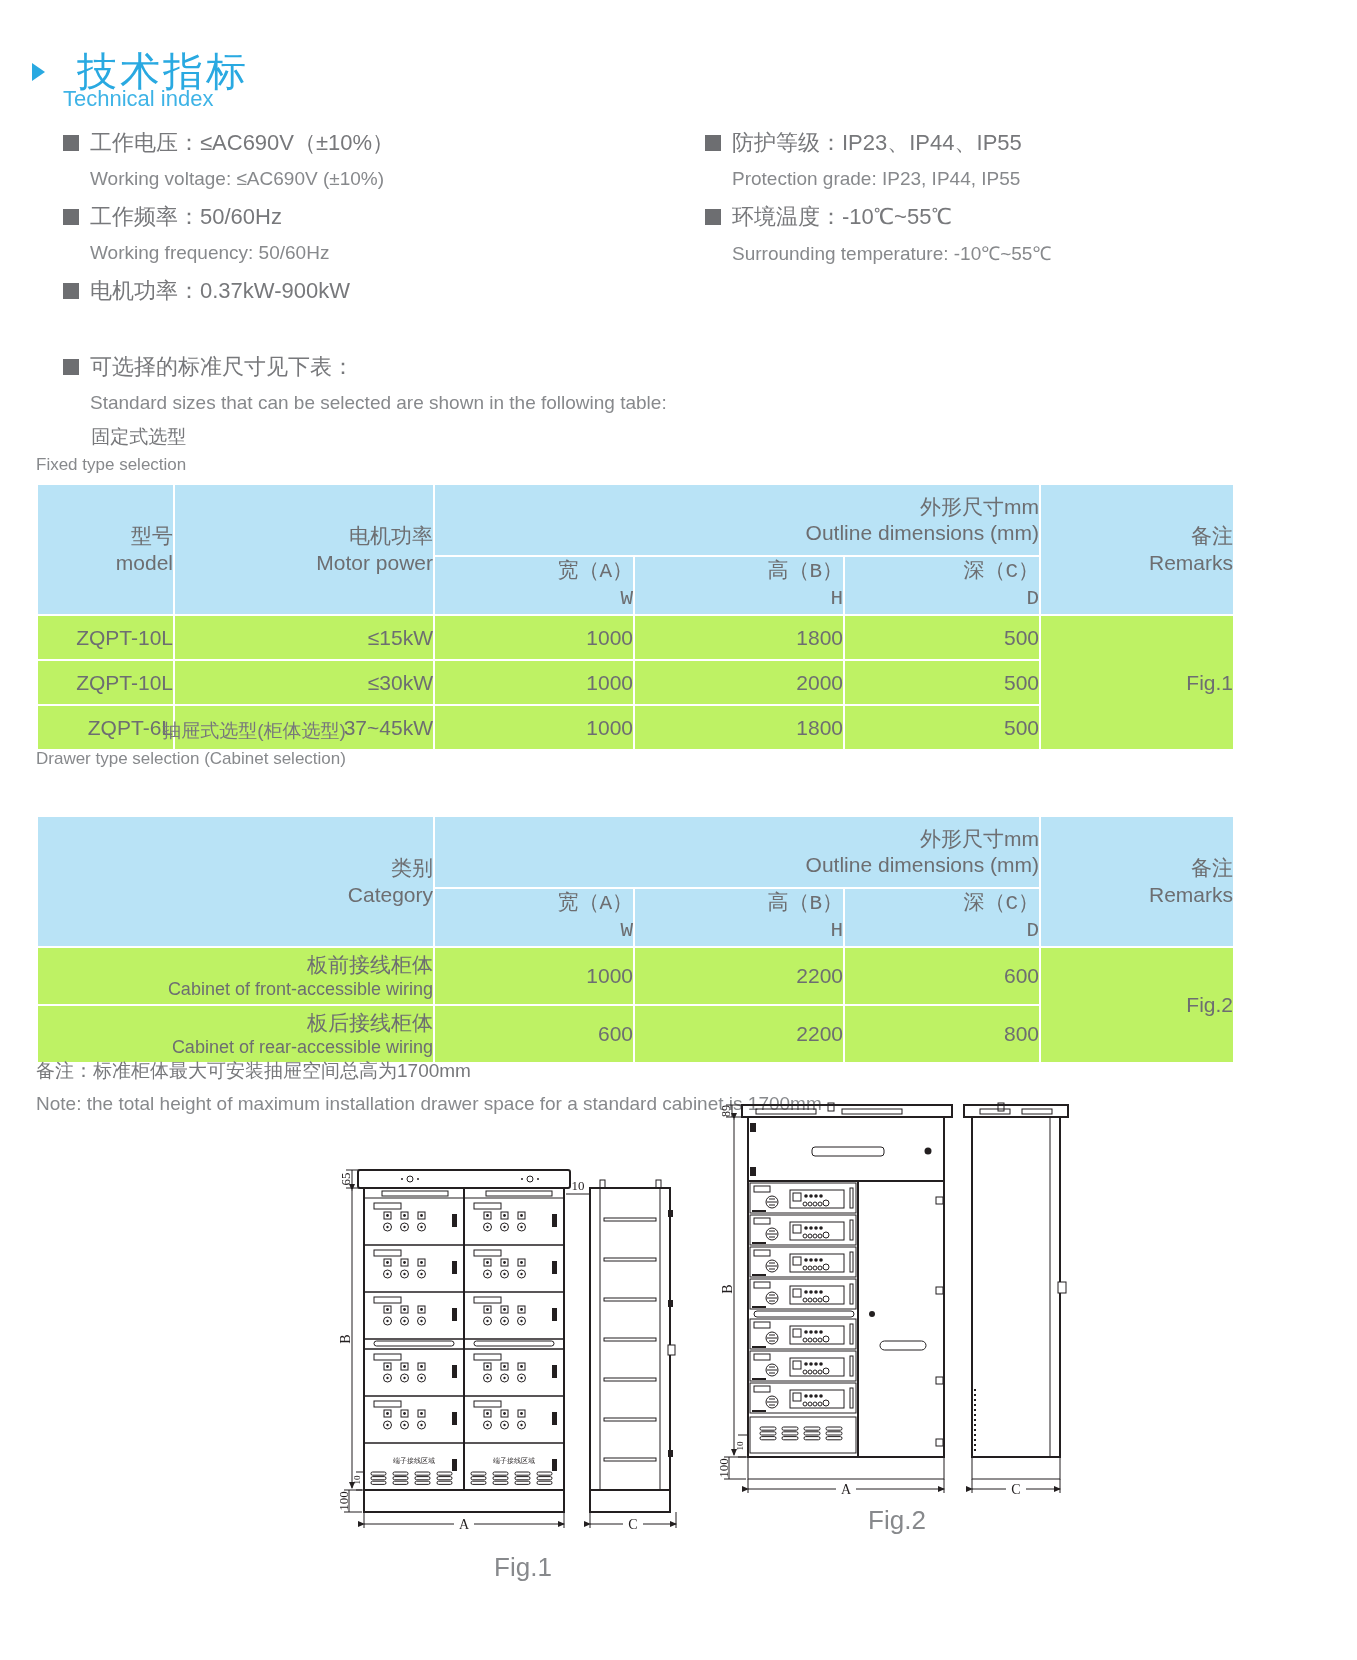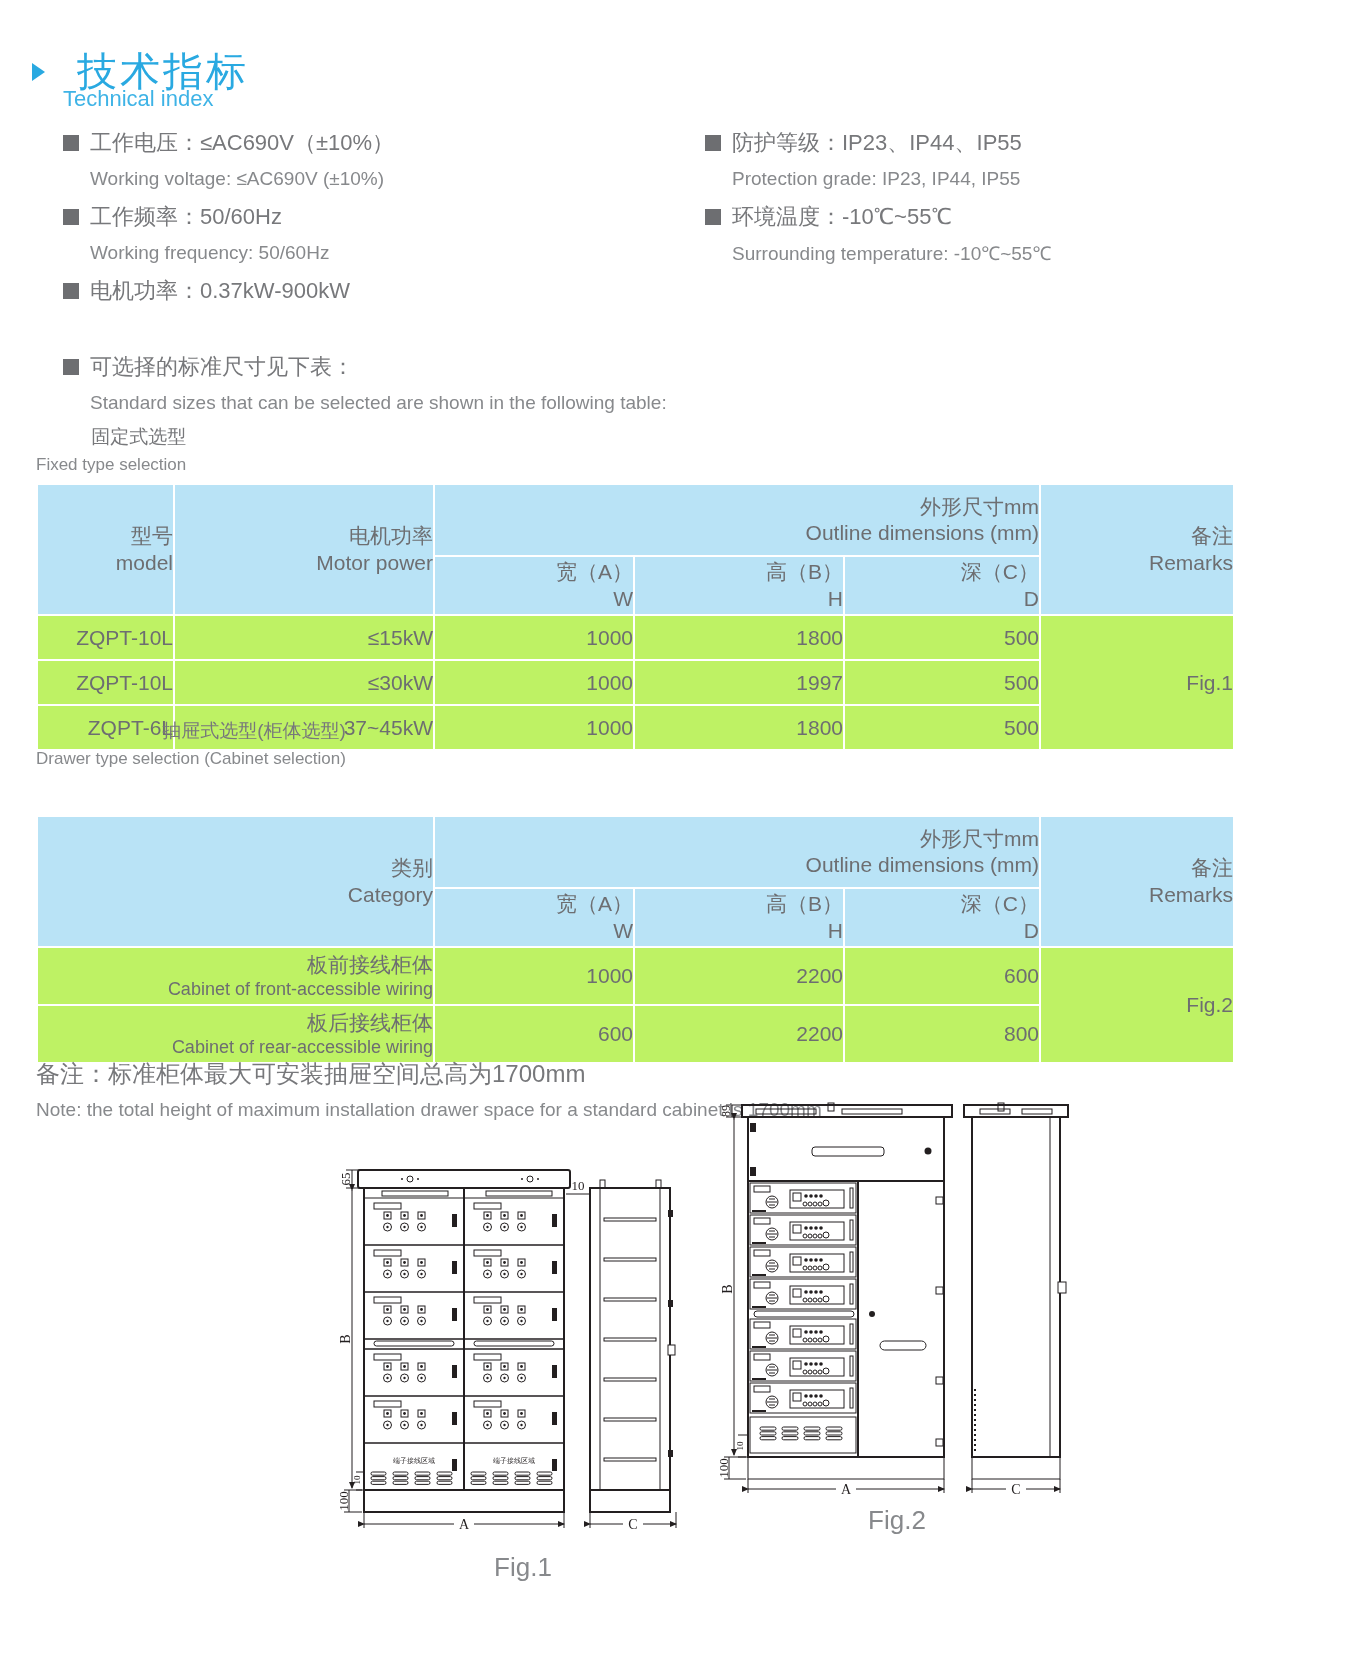--- a/index.html
+++ b/index.html
@@ -30,27 +30,27 @@
 
   
   table.dtable { position:absolute; left:36px; border-collapse:collapse; table-layout:fixed; width:1197px; }
   table.dtable td { border:2px solid #ffffff; text-align:right; vertical-align:middle; color:#6d6e71; padding:0; }
   table.dtable thead td { background:#b9e3f6; }
   table.dtable tbody td { background:#bef264; }
   .t-zh { font-size:21px; line-height:1.25; }
   .t-en { font-size:21px; line-height:1.25; color:#6d6e71; }
   .t-val { font-size:21px; }
   .h1r { height:72px; }
-  .h2r { height:59px; }
+  .h2r { height:59px;font-family:Liberation Mono, monospace; }
   .b1r { height:45px; }
   .b2r { height:58px; }
 
   
   .note-wrap { position:absolute; left:36px; top:1058px; }
-  .note-zh { font-size:24px; color:#77787b; margin-bottom:9px; }
+  .note-zh { font-size:19px; color:#77787b; margin-bottom:9px; }
   .note-en { font-size:19px; color:#87898c; }
 
   
   .figsvg { position:absolute; }
   .fig-cap { position:absolute; font-size:26px; color:#87898c; text-align:center; }
   svg text { font-family:"Liberation Serif", serif; fill:#231f20; }
   .ln { stroke:#231f20; fill:none; stroke-width:1; }
   .lnb { stroke:#231f20; fill:none; stroke-width:2; }
   .fl { fill:#231f20; stroke:none; }
   .wh { fill:#ffffff; stroke:#231f20; stroke-width:1; }
@@ -168,21 +168,21 @@
         <td class="t-val">≤15kW</td>
         <td class="t-val">1000</td>
         <td class="t-val">1800</td>
         <td class="t-val">500</td>
         <td class="t-val" rowspan="3">Fig.1</td>
       </tr>
       <tr class="b1r">
         <td class="t-val">ZQPT-10L</td>
         <td class="t-val">≤30kW</td>
         <td class="t-val">1000</td>
-        <td class="t-val">1997</td>
+        <td class="t-val">2000</td>
         <td class="t-val">500</td>
       </tr>
       <tr class="b1r">
         <td class="t-val">ZQPT-6L</td>
         <td class="t-val">37~45kW</td>
         <td class="t-val">1000</td>
         <td class="t-val">1800</td>
         <td class="t-val">500</td>
       </tr>
     </tbody>

